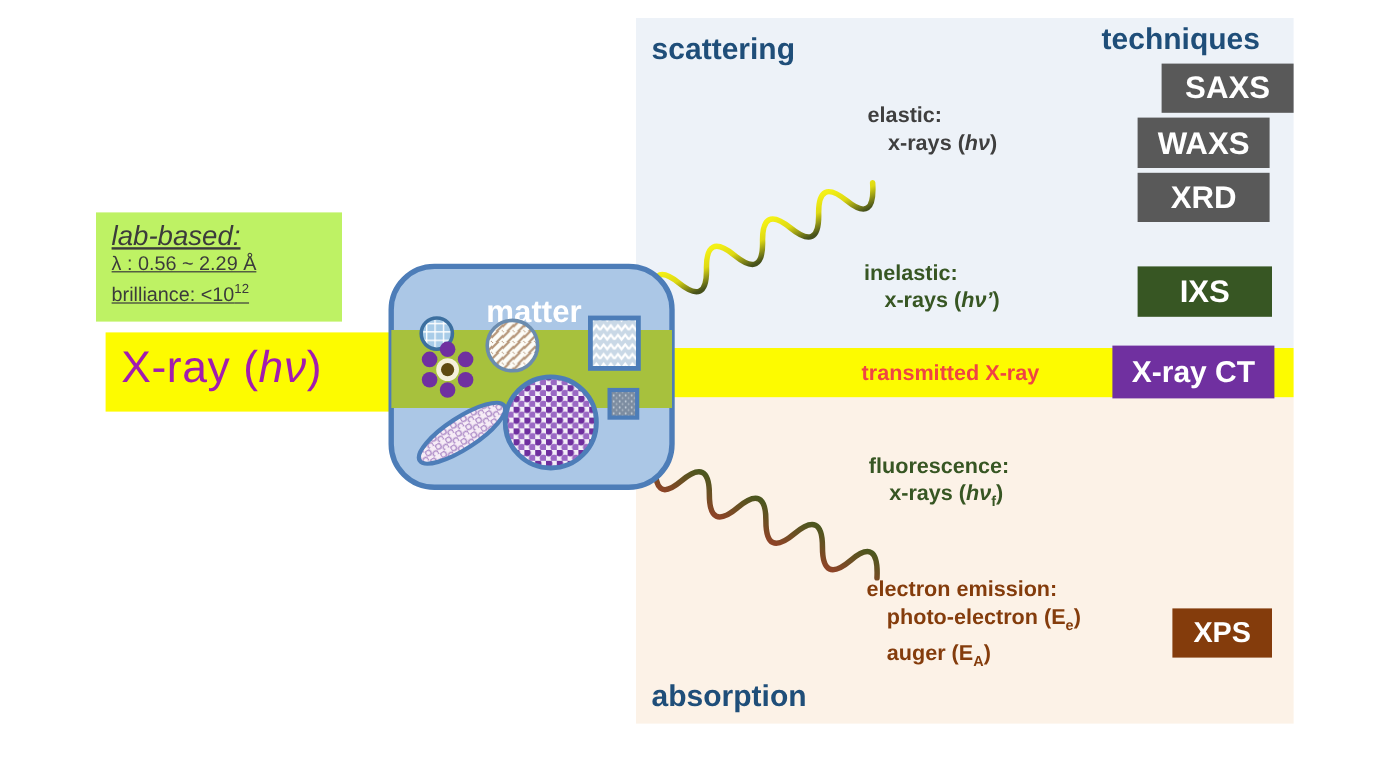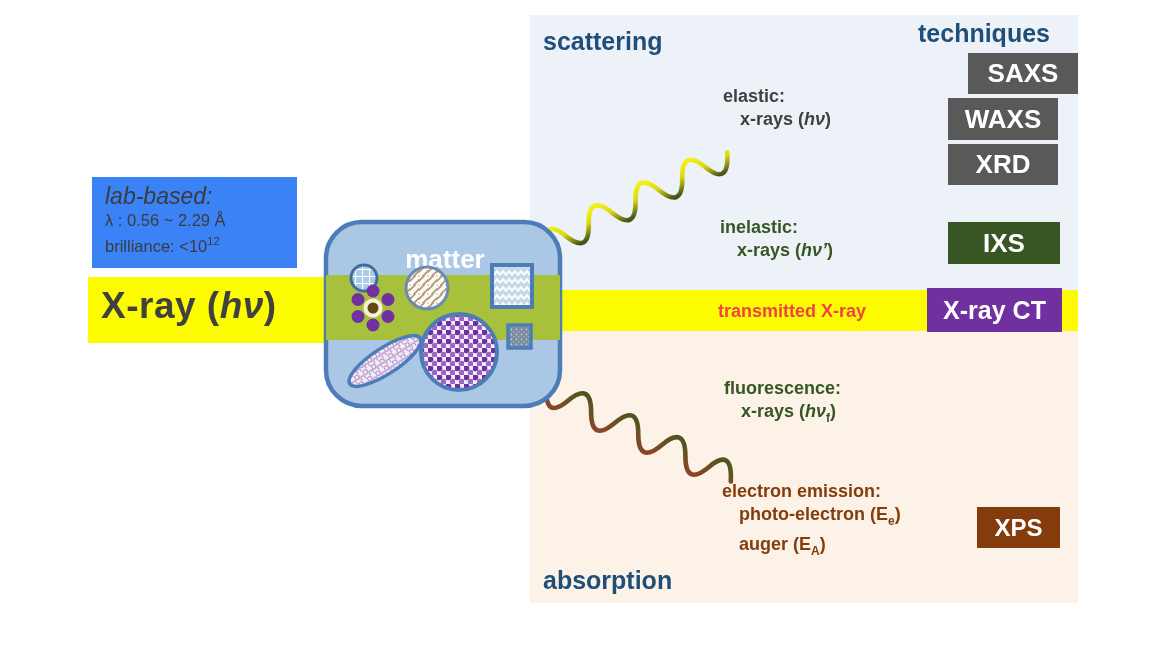--- a/index.html
+++ b/index.html
@@ -9,28 +9,28 @@
 
   
   .panel-scattering{left:530px;top:15px;width:548px;height:275px;background:#edf2f8;z-index:1;}
   .panel-absorption{left:530px;top:331px;width:548px;height:272px;background:#fcf2e7;z-index:1;}
 
   
   .band-left{left:88px;top:277px;width:256px;height:66px;background:#fdfb00;z-index:2;}
   .band-right{left:558px;top:290px;width:520px;height:41px;background:#fdfb00;z-index:2;}
 
   
-  .lab-box{left:92px;top:177px;width:205px;height:91px;background:#3b82f6;z-index:2;
-           padding:6px 0 0 13px;box-sizing:border-box;color:#3b3b3b;}
+  .lab-box{left:80px;top:177px;width:205px;height:91px;background:#bef264;z-index:2;
+           padding:6px 0 0 13px;box-sizing:border-box;color:#3b3b3b;text-decoration:underline;}
   .lab-title{font-style:italic;font-size:23px;line-height:27px;color:#3b3b3b;}
   .lab-line{font-size:16.5px;line-height:21px;color:#3b3b3b;}
   .lab-line sup{font-size:11px;}
 
   
-  .xray-label{left:101px;top:285px;z-index:3;font-size:37px;font-weight:bold;color:#404040;
+  .xray-label{left:101px;top:285px;z-index:3;font-size:37px;font-weight:normal;color:#a21caf;
               letter-spacing:0.5px;white-space:nowrap;text-align:right;}
   .xray-label .it{font-style:italic;}
 
   
   .heading{font-size:25px;font-weight:bold;color:#1f4e79;z-index:3;white-space:nowrap;}
   .h-scattering{left:543px;top:27px;}
   .h-absorption{left:543px;top:566px;}
   .h-techniques{left:918px;top:19px;}
 
   

